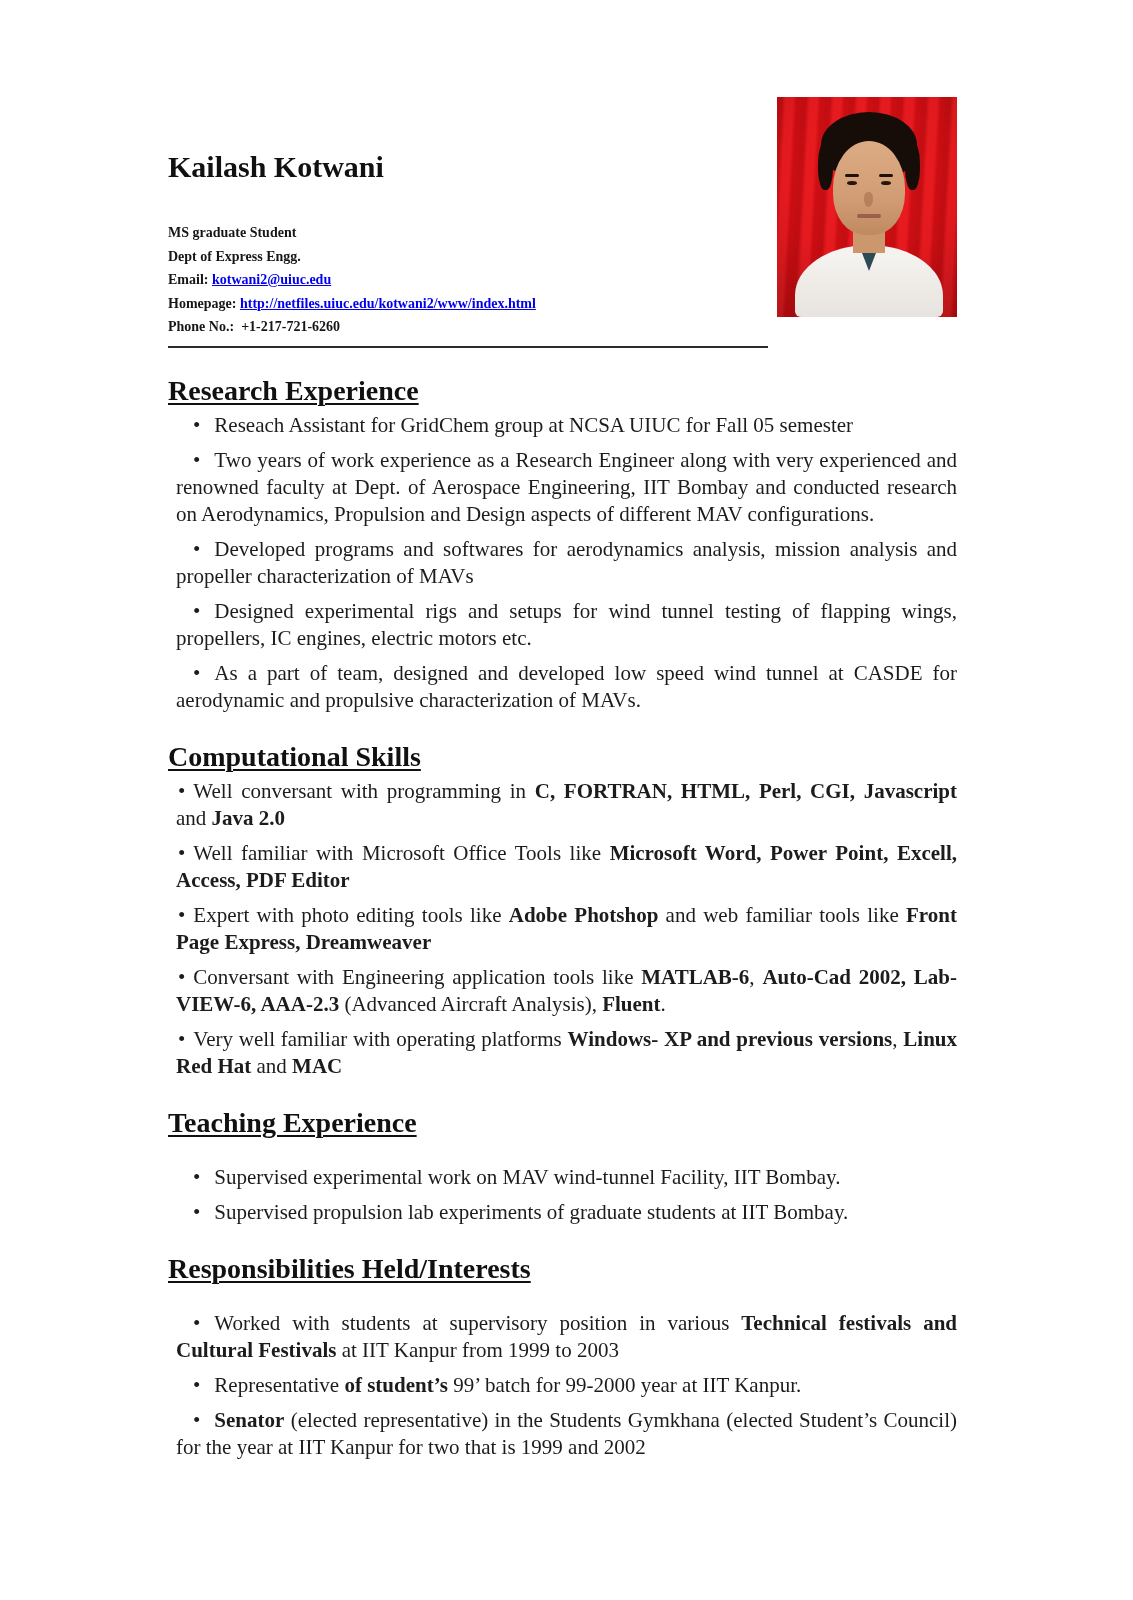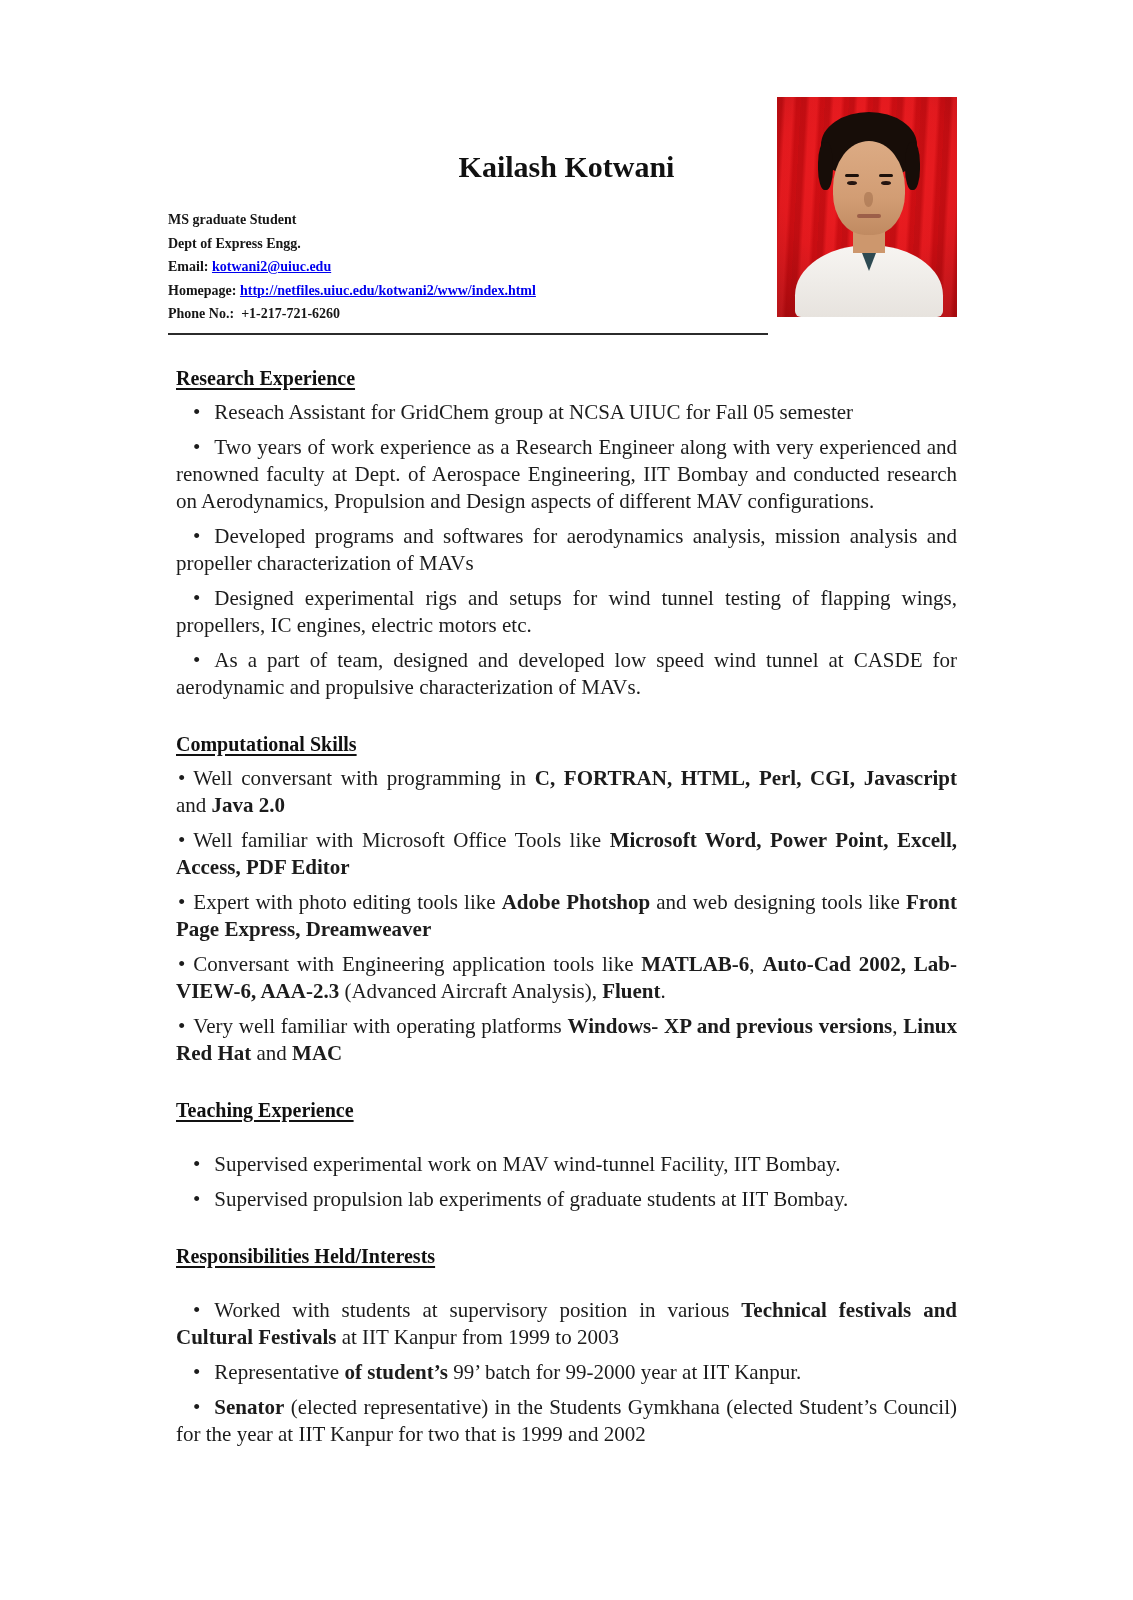--- a/index.html
+++ b/index.html
@@ -4,21 +4,21 @@
 <style>
   html,body{margin:0;padding:0;}
   body{
     width:1133px;height:1600px;background:#ffffff;position:relative;overflow:hidden;
     font-family:"Liberation Serif","DejaVu Serif",serif;color:#1c1c1c;
     -webkit-font-smoothing:antialiased;
   }
   .page{position:absolute;left:168px;top:150px;width:797px;}
 
   
-  h1.name{font-size:30px;line-height:34px;font-weight:bold;color:#111;margin:0 0 24px 0;text-align:center;}
+  h1.name{font-size:30px;line-height:34px;font-weight:bold;color:#111;margin:0 0 37px 0;}
   .contact p{margin:0;font-weight:bold;font-size:14px;line-height:23.5px;color:#161616;}
   .contact a{color:#0000ee;text-decoration:underline;font-weight:bold;cursor:pointer;}
   .rule{width:600px;height:0;border-bottom:2px solid #2b2b2b;margin-top:7px;}
 
   
   .photo{position:absolute;left:777px;top:97px;width:180px;height:220px;overflow:hidden;}
   .ph-bg{position:absolute;inset:0;background:
     repeating-linear-gradient(93deg, rgba(140,10,10,.35) 0 5px, rgba(255,90,80,.14) 9px 16px, rgba(150,8,8,.30) 20px 24px),
     radial-gradient(90% 80% at 50% 35%, #ef1319 0%, #dd0f16 55%, #a80a10 100%);}
   .ph-hair{position:absolute;top:15px;left:44px;width:96px;height:66px;background:#170d08;border-radius:52% 52% 40% 44%;}
@@ -31,21 +31,21 @@
   .brow{position:absolute;top:33px;width:14px;height:3px;background:#1d110b;border-radius:2px;}
   .brow.l{left:12px}.brow.r{right:12px}
   .nose{position:absolute;top:51px;left:31px;width:9px;height:15px;background:rgba(160,110,75,.55);border-radius:40% 40% 50% 50%;}
   .mouth{position:absolute;top:73px;left:24px;width:24px;height:4px;background:#9c5f49;border-radius:2px;}
   .ph-neck{position:absolute;top:130px;left:76px;width:32px;height:26px;background:#cd976d;}
   .ph-shirt{position:absolute;top:148px;left:18px;width:148px;height:72px;
     background:linear-gradient(180deg,#f7f5f2,#e7e3de);border-radius:50% 50% 6px 6px / 70% 70% 6px 6px;}
   .ph-shirt::before{content:"";position:absolute;left:62px;top:0;width:24px;height:26px;background:#2e4a52;clip-path:polygon(50% 100%,8% 0,92% 0);}
 
   
-  h2{font-size:20px;line-height:26px;font-weight:bold;color:#111;margin:30px 0 5px 8px;
+  h2{font-size:28px;line-height:26px;font-weight:bold;color:#111;margin:30px 0 5px 0;
      text-decoration:underline;text-decoration-thickness:2px;text-underline-offset:3px;}
   h2.gap{margin-bottom:28px;}
   p.bullet{margin:8px;font-size:21px;line-height:27px;text-align:justify;color:#1c1c1c;}
   section.loose p.bullet{text-indent:17px;}
   section.loose .dot{margin-right:14px;}
   section.tight p.bullet{text-indent:2px;}
   section.tight .dot{margin-right:8px;}
   section.spaced p.bullet{margin-bottom:3px;}
   .b{font-weight:bold;}
 </style>
@@ -85,21 +85,21 @@
         <p class="bullet"><span class="dot">•</span><span>Reseach Assistant for GridChem group at NCSA UIUC for Fall 05 semester</span></p>
         <p class="bullet"><span class="dot">•</span><span>Two years of work experience as a Research Engineer along with very experienced and renowned faculty at Dept. of Aerospace Engineering, IIT Bombay and conducted research on Aerodynamics, Propulsion and Design aspects of different MAV configurations.</span></p>
         <p class="bullet"><span class="dot">•</span><span>Developed programs and softwares for aerodynamics analysis, mission analysis and propeller characterization of MAVs</span></p>
         <p class="bullet"><span class="dot">•</span><span>Designed experimental rigs and setups for wind tunnel testing of flapping wings, propellers, IC engines, electric motors etc.</span></p>
         <p class="bullet"><span class="dot">•</span><span>As a part of team, designed and developed low speed wind tunnel at CASDE for aerodynamic and propulsive characterization of MAVs.</span></p>
       </section>
       <section class="tight">
         <h2>Computational Skills</h2>
         <p class="bullet"><span class="dot">•</span><span>Well conversant with programming in </span><span class="b">C, FORTRAN, HTML, Perl, CGI, Javascript</span><span> and </span><span class="b">Java 2.0</span></p>
         <p class="bullet"><span class="dot">•</span><span>Well familiar with Microsoft Office Tools like </span><span class="b">Microsoft Word, Power Point, Excell, Access, PDF Editor</span></p>
-        <p class="bullet"><span class="dot">•</span><span>Expert with photo editing tools like </span><span class="b">Adobe Photshop</span><span> and web designing tools like </span><span class="b">Front Page Express, Dreamweaver</span></p>
+        <p class="bullet"><span class="dot">•</span><span>Expert with photo editing tools like </span><span class="b">Adobe Photshop</span><span> and web familiar tools like </span><span class="b">Front Page Express, Dreamweaver</span></p>
         <p class="bullet"><span class="dot">•</span><span>Conversant with Engineering application tools like </span><span class="b">MATLAB-6</span><span>, </span><span class="b">Auto-Cad 2002, Lab-VIEW-6, AAA-2.3</span><span> (Advanced Aircraft Analysis), </span><span class="b">Fluent</span><span>.</span></p>
         <p class="bullet"><span class="dot">•</span><span>Very well familiar with operating platforms </span><span class="b">Windows- XP and previous versions</span><span>, </span><span class="b">Linux Red Hat</span><span> and </span><span class="b">MAC</span></p>
       </section>
       <section class="loose spaced">
         <h2 class="gap">Teaching Experience</h2>
         <p class="bullet"><span class="dot">•</span><span>Supervised experimental work on MAV wind-tunnel Facility, IIT Bombay.</span></p>
         <p class="bullet"><span class="dot">•</span><span>Supervised propulsion lab experiments of graduate students at IIT Bombay.</span></p>
       </section>
       <section class="loose spaced">
         <h2 class="gap">Responsibilities Held/Interests</h2>

